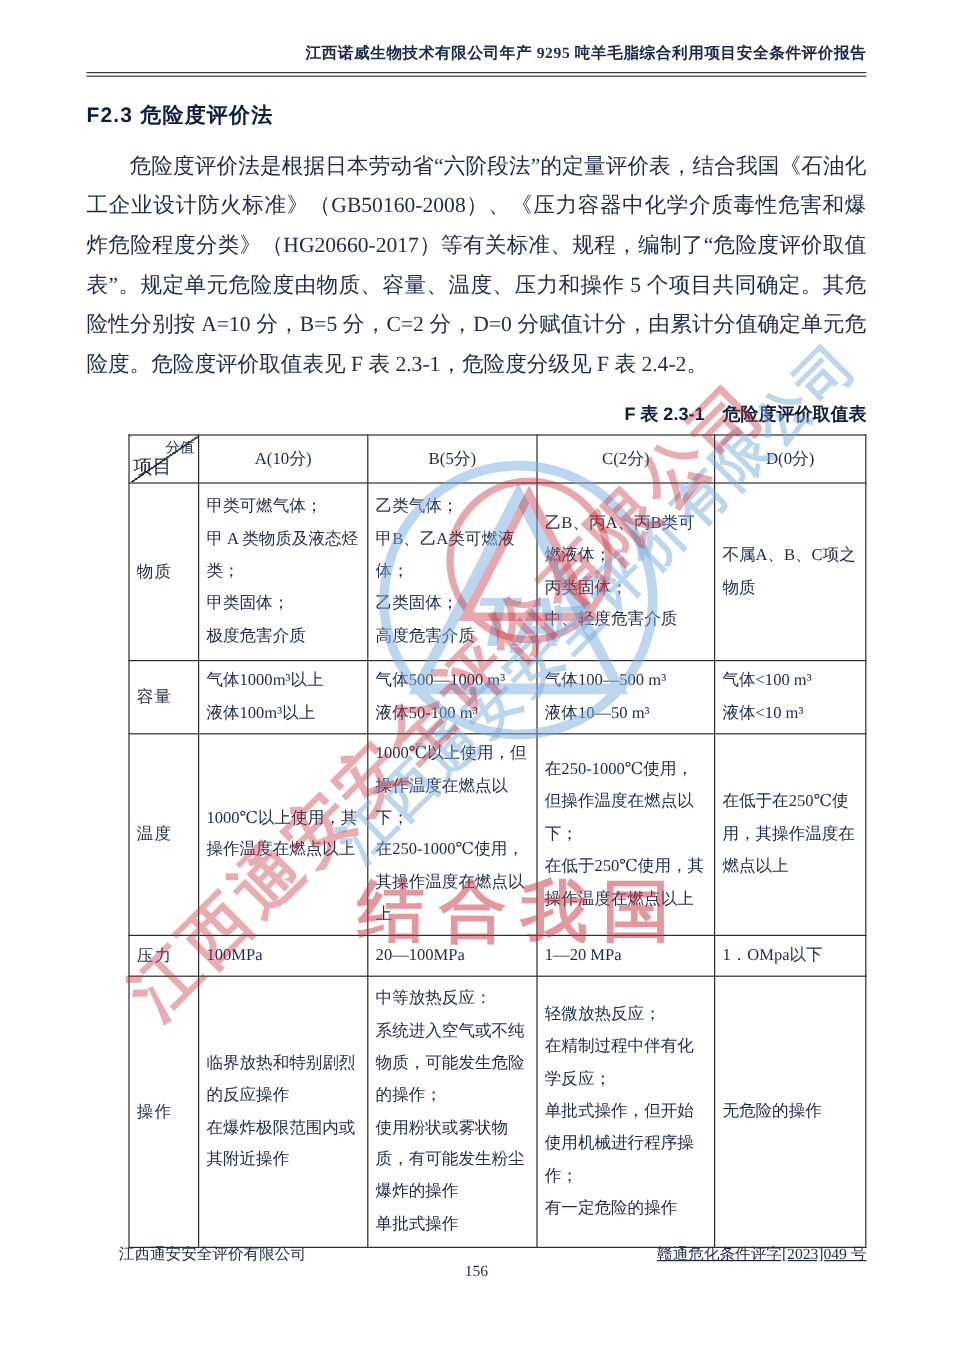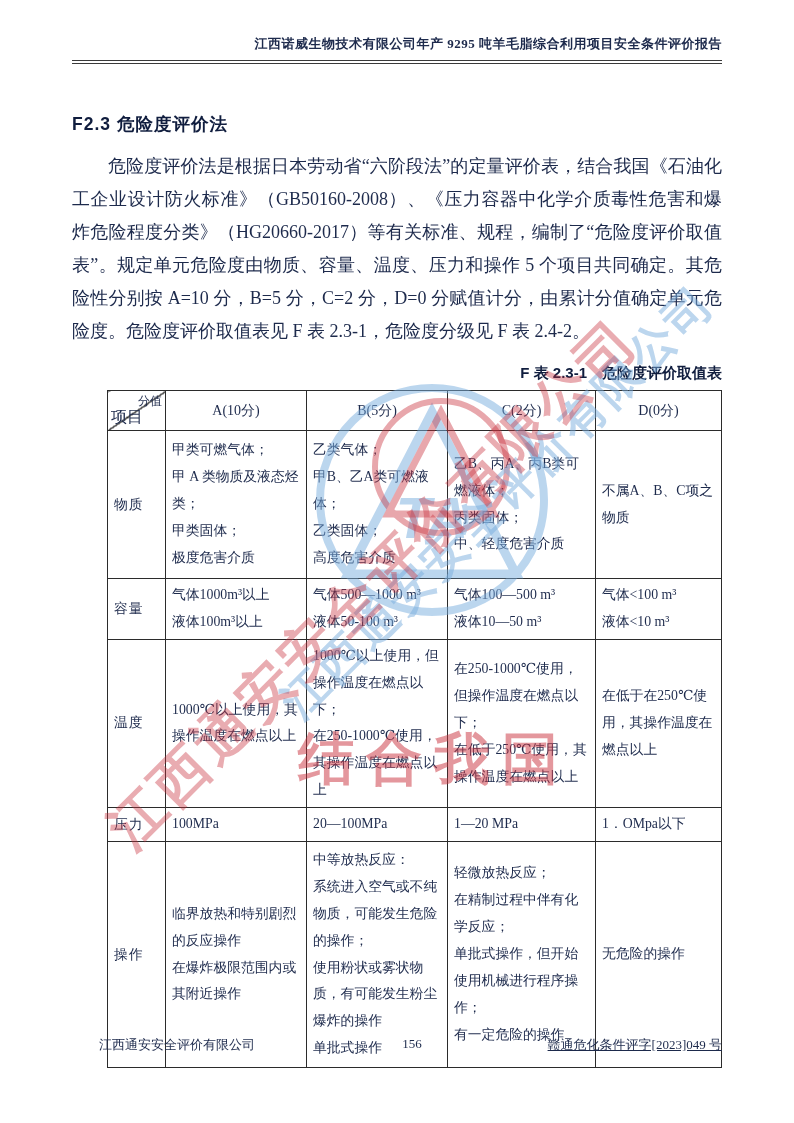--- a/index.html
+++ b/index.html
@@ -22,21 +22,21 @@
     font-weight: bold;
     font-size: 13px;
     letter-spacing: 0.5px;
     color: #1d2a4c;
     padding-bottom: 7px;
     border-bottom: 4px double #3a3a3a;
   }
 
   
   .section-title {
-    margin-top: 48px;
+    margin-top: 20px;
     font-family: "Liberation Sans", "DejaVu Sans", sans-serif;
     font-weight: bold;
     font-size: 17.5px;
     color: #101d3e;
     letter-spacing: 1px;
   }
   .paragraph {
     margin-top: 14px;
     font-size: 18px;
     line-height: 33px;
@@ -91,21 +91,21 @@
   
   .doc-footer {
     position: absolute;
     left: 72px; right: 72px; top: 1036px;
     height: 22px;
     font-size: 13px;
     color: #1d2a4c;
     z-index: 2;
   }
   .doc-footer .f-left  { position: absolute; left: 27px; top: 0; }
-  .doc-footer .f-page  { position: absolute; left: 50%; top: 0; transform: translateX(-50%); margin-left: 15px; }
+  .doc-footer .f-page  { position: absolute; left: 50%; top: 15px; transform: translateX(-50%); }
   .doc-footer .f-right { position: absolute; right: 0; top: 0; text-decoration: underline; }
 
   
   .watermarks { position: absolute; inset: 0; pointer-events: none; z-index: 5; border-radius: 17px; }
   .wm-diagonal-red {
     position: absolute; left: 92px; top: 812px;
     transform: rotate(-45deg); transform-origin: left top;
     font-family: "Liberation Sans", "DejaVu Sans", sans-serif;
     font-size: 56px; font-weight: bold; letter-spacing: 4px;
     color: rgba(201, 48, 60, 0.40); white-space: nowrap;

